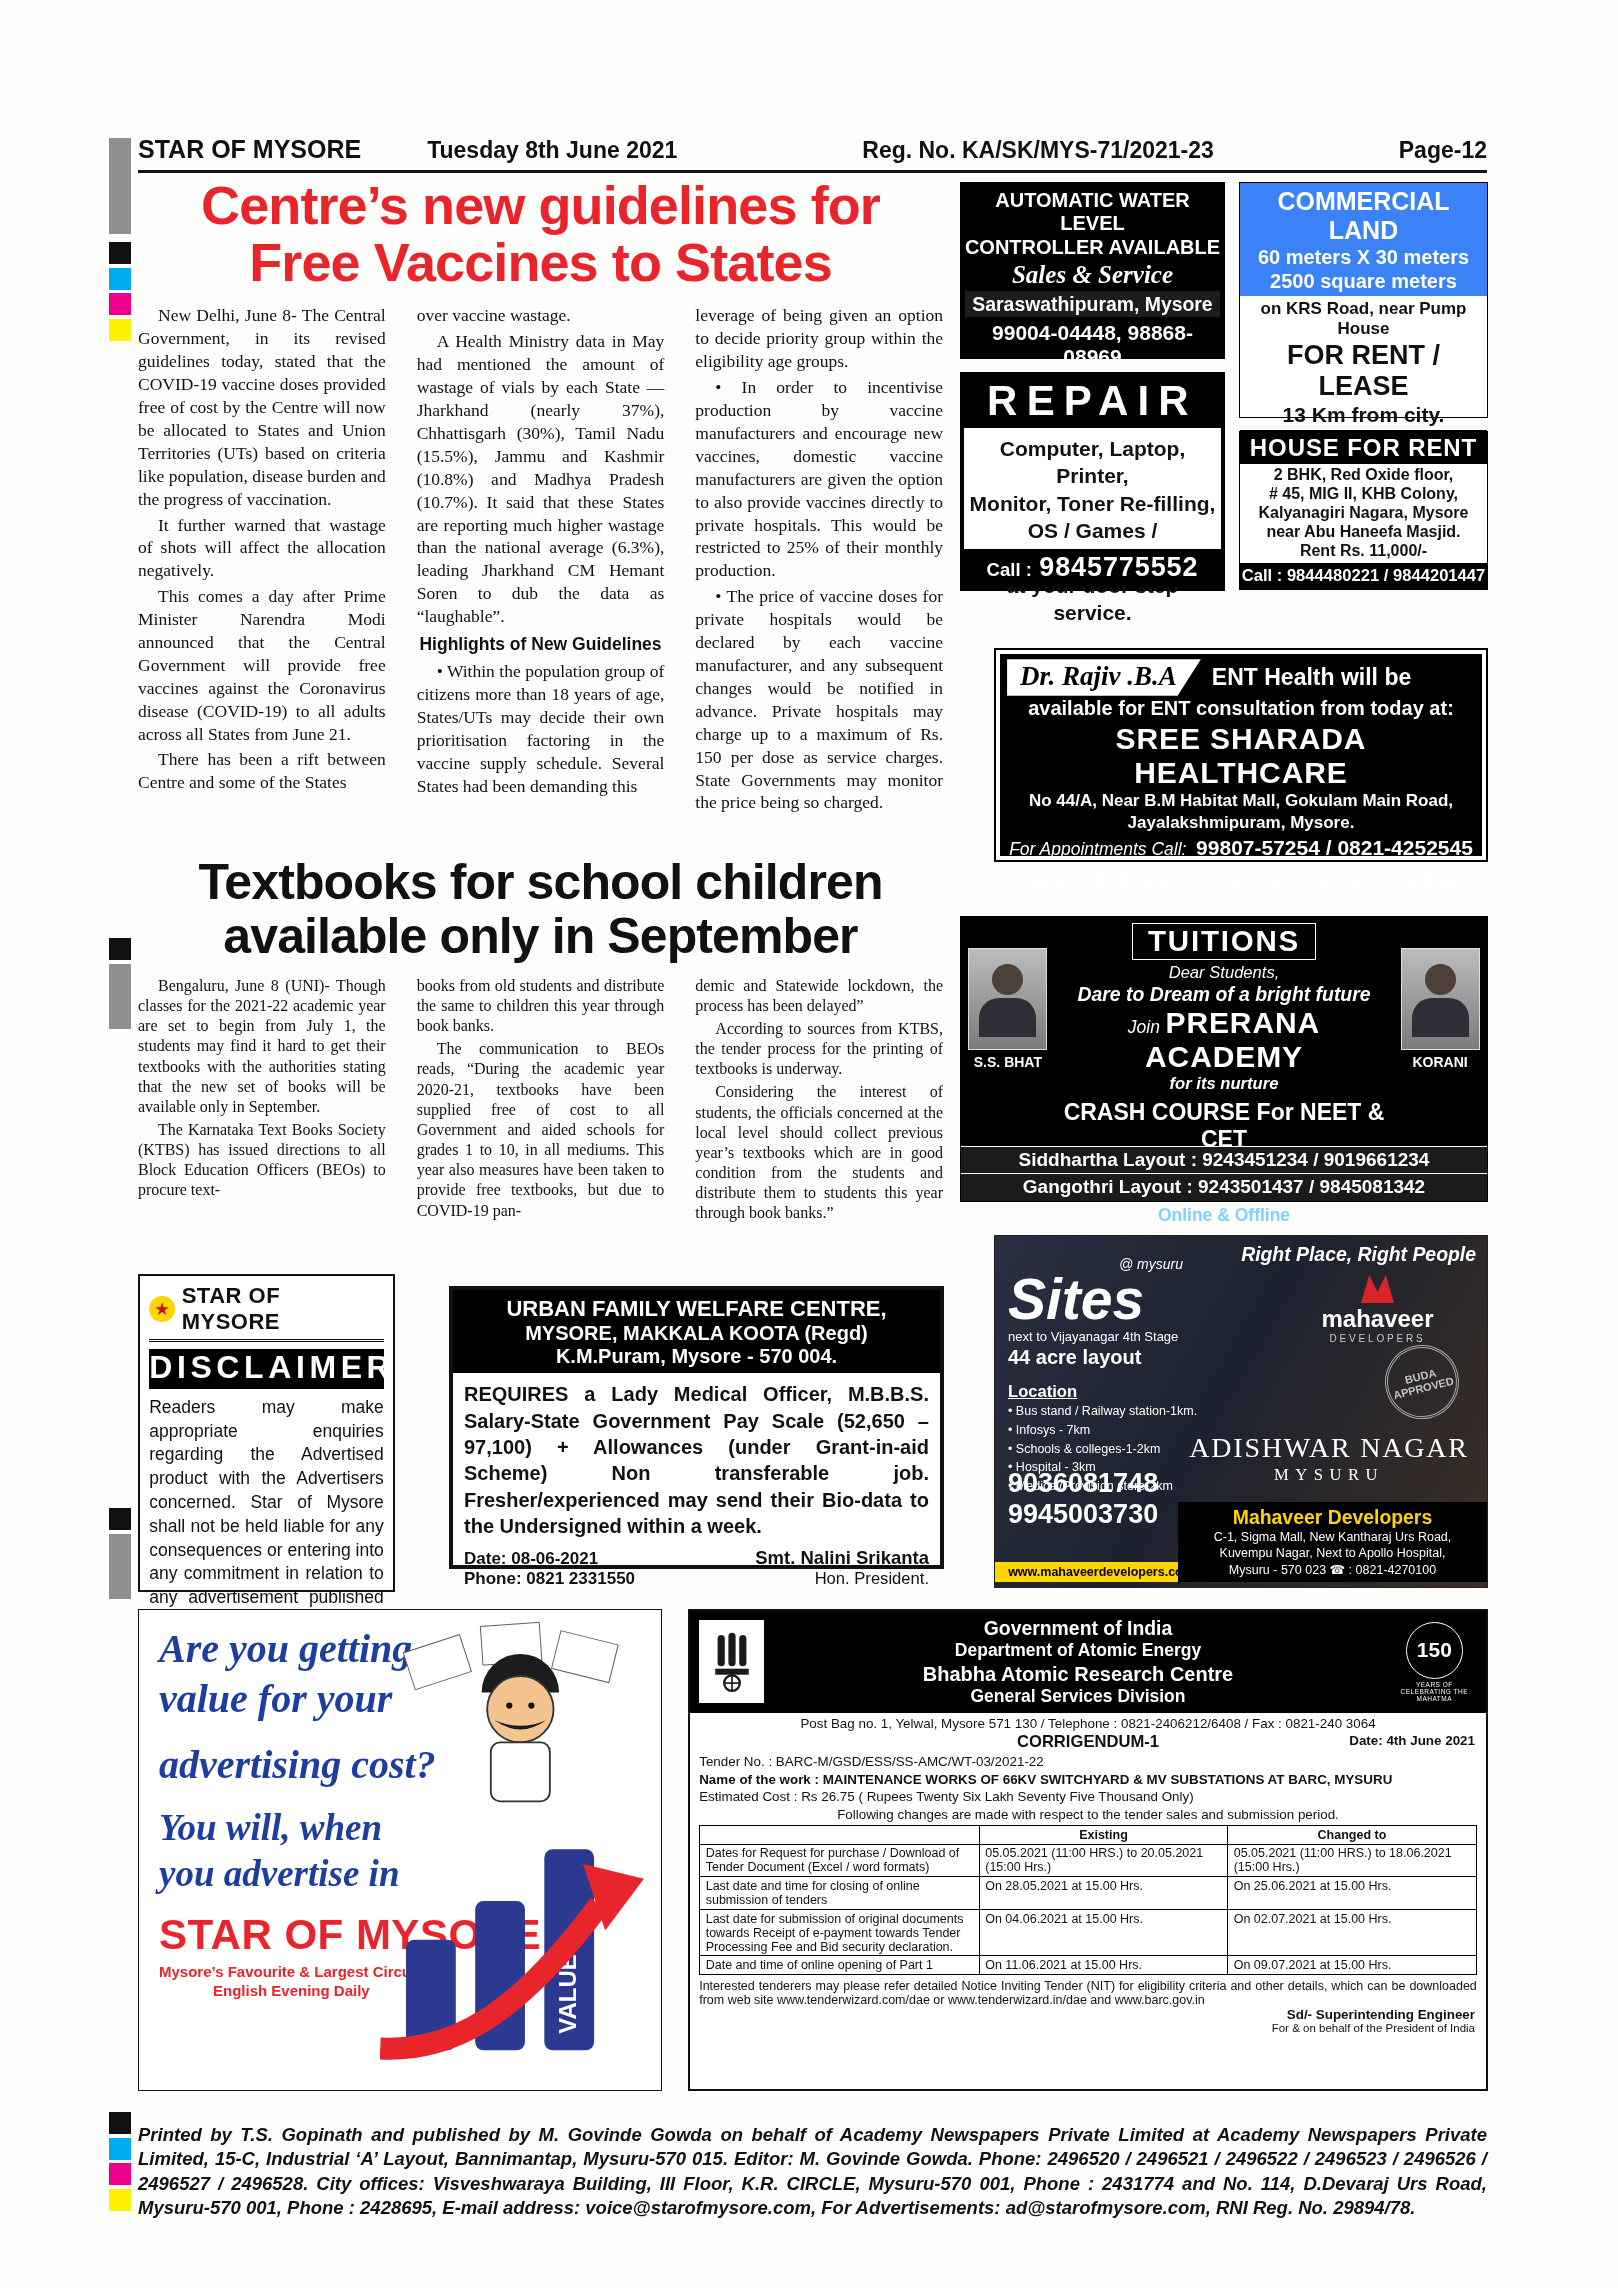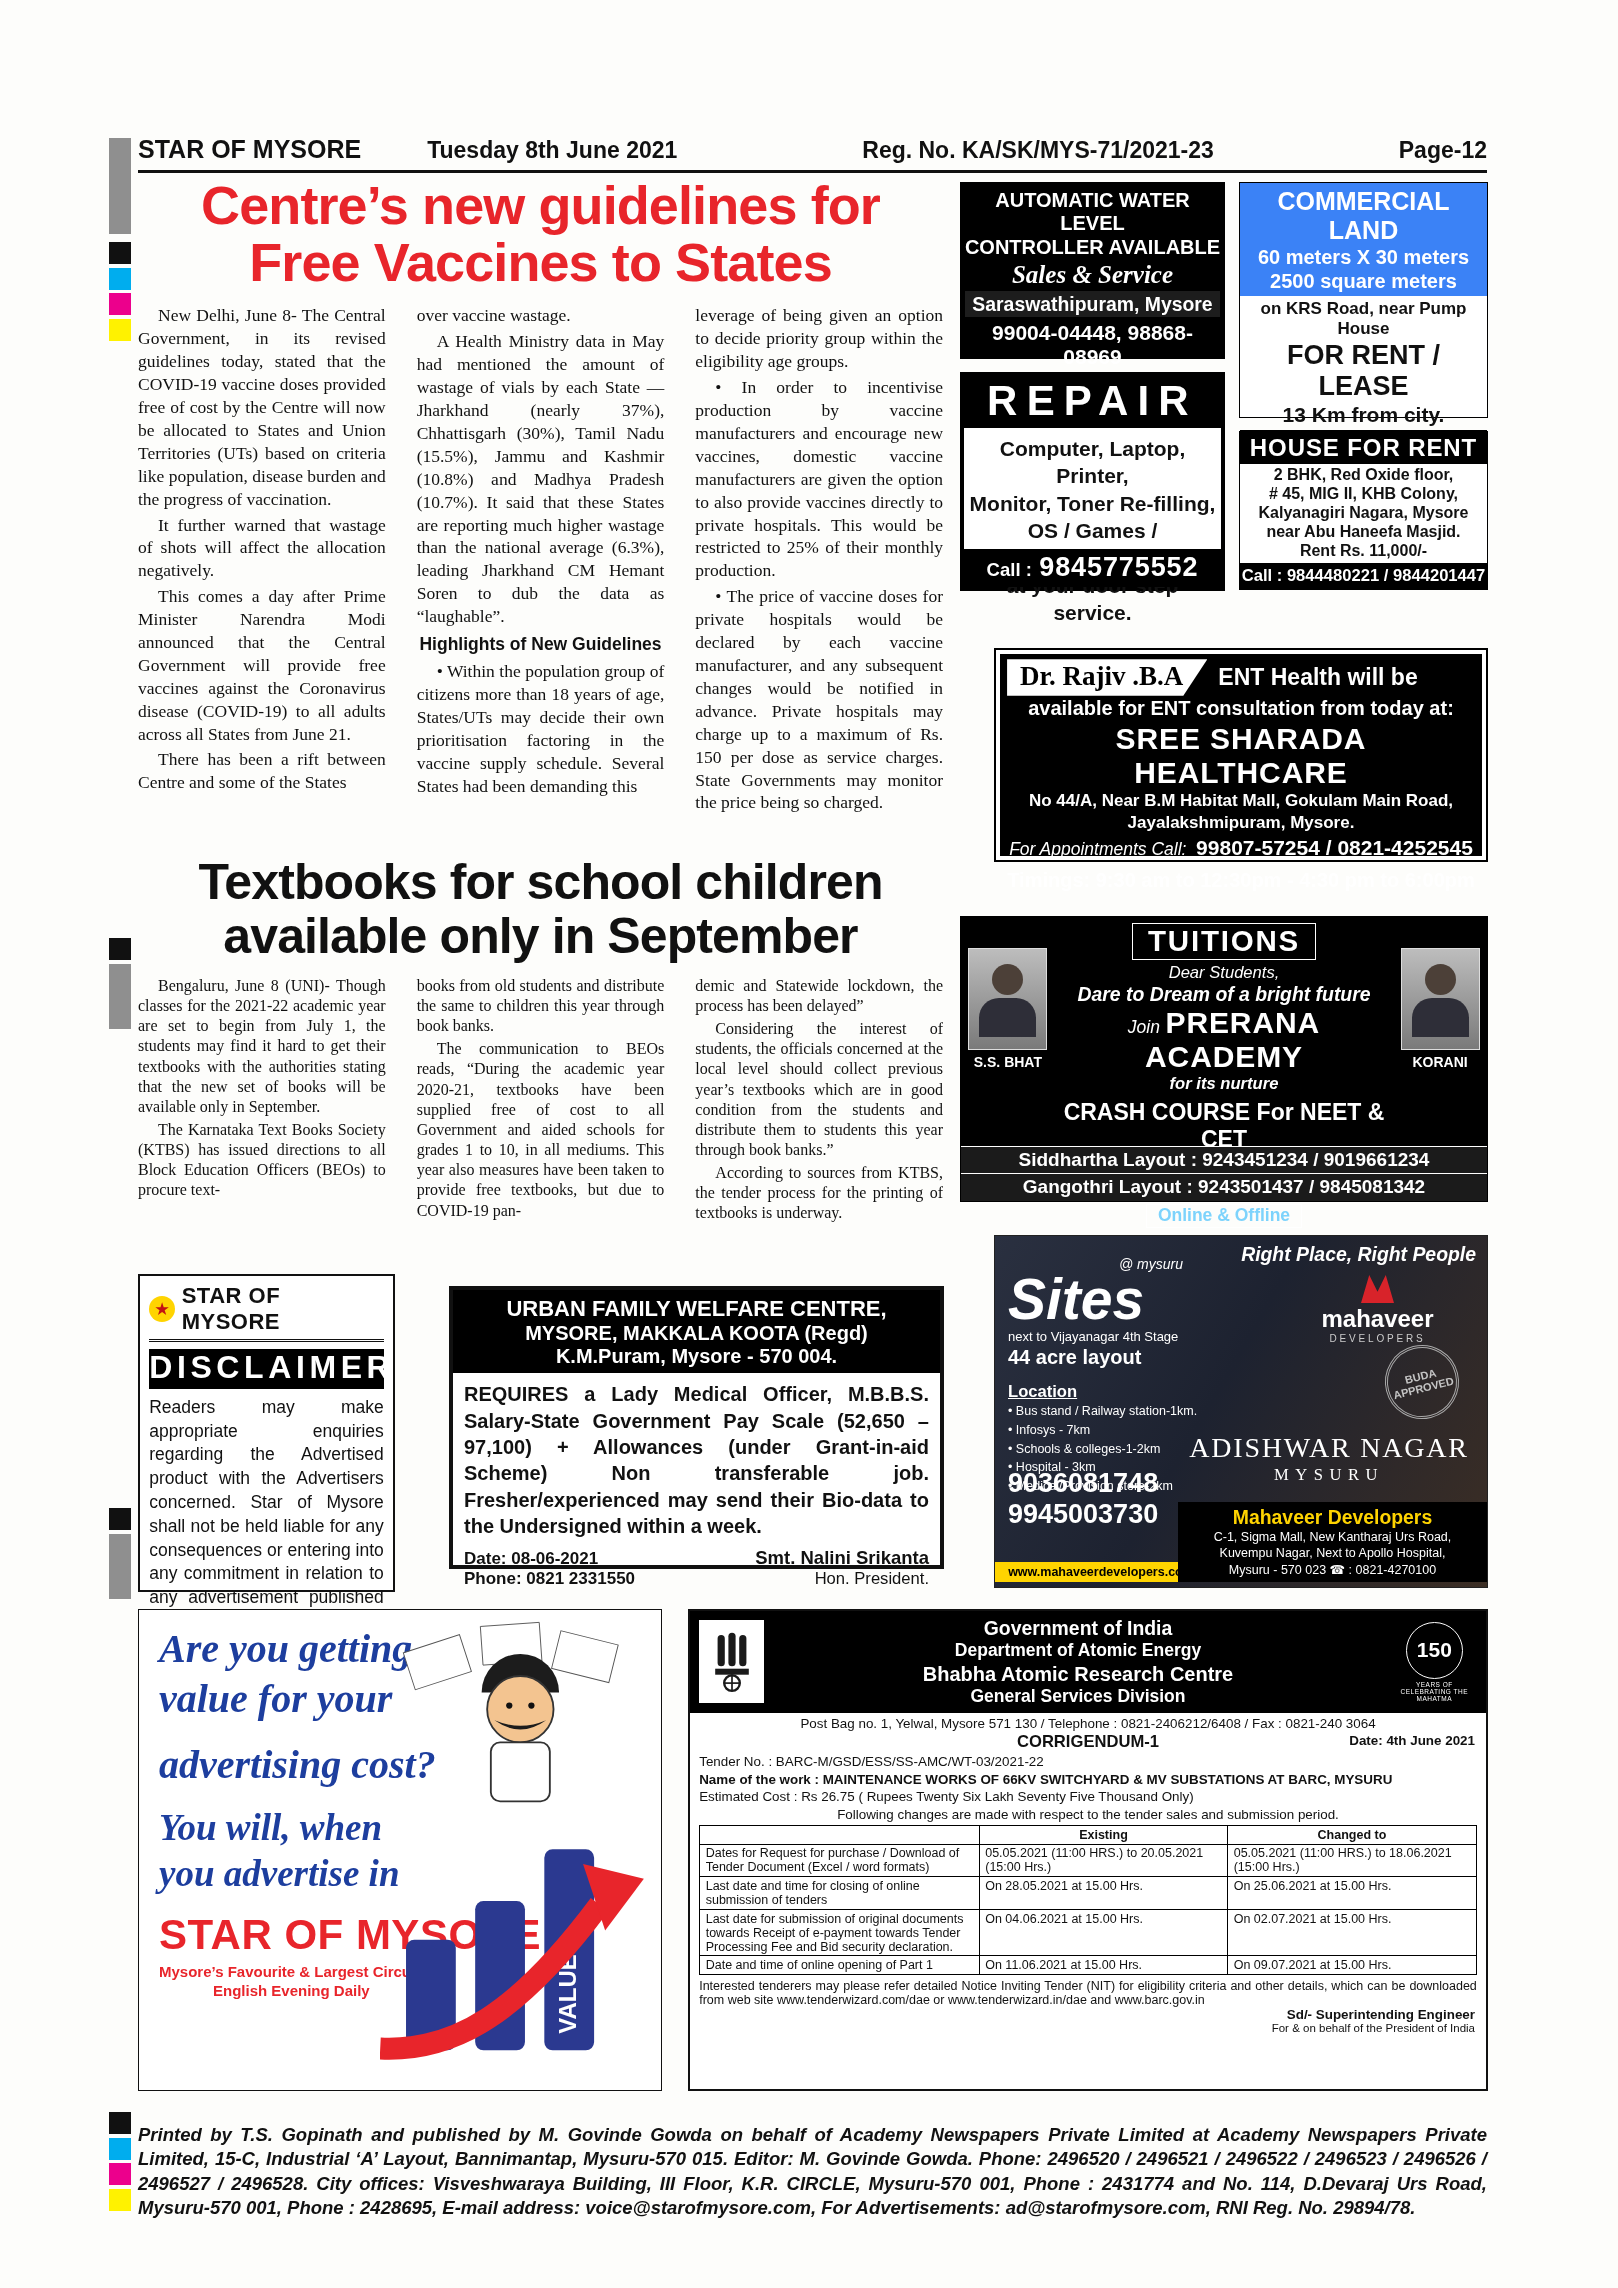--- a/index.html
+++ b/index.html
@@ -63,21 +63,21 @@
   
   .ad-house { left:1239px; top:431px; width:249px; height:159px; border:1.8px solid #000; text-align:center; }
   .h-title { background:#000; color:#fff; font-weight:bold; font-size:24px; letter-spacing:0.9px; padding:1.8px 0; }
   .h-body  { padding:2.8px 3.7px; font-weight:bold; font-size:16px; line-height:1.18; }
   .h-call  { background:#000; color:#fff; font-weight:bold; font-size:16.6px; padding:2.8px 0; position:absolute; bottom:0; left:0; right:0; }
 
   
   .ad-ent { left:994px; top:648px; width:494px; height:214px; border:2.8px solid #000; padding:3.7px; }
   .ent-in { background:#000; color:#fff; height:100%; text-align:center; padding:5.5px 7.4px 0; }
   .ent-row1 { display:flex; align-items:center; }
-  .ent-chip { background:#fff; color:#000; font-family:"Liberation Serif", serif; font-weight:bold; font-size:27px; padding:1.8px 24px 3.7px 13px; clip-path:polygon(0 0,100% 0,88% 100%,0 100%); }
+  .ent-chip { background:#fff; color:#000; font-family:"Liberation Serif", serif; font-weight:bold; font-size:27px; padding:1.8px 24px 3.7px 13px; clip-path:polygon(0 0,100% 0,88% 100%,0 100%);font-style:italic; }
   .ent-line1 { font-weight:bold; font-size:23px; margin-left:11px; }
   .ent-line2 { font-weight:bold; font-size:20px; margin-top:1.8px; }
   .ent-clinic { font-weight:bold; font-size:30px; letter-spacing:0.9px; margin-top:1.8px; }
   .ent-addr { font-weight:bold; font-size:17px; line-height:1.25; }
   .ent-appt { margin-top:2.8px; }
   .ent-appt-label { font-style:italic; font-size:17.5px; }
   .ent-appt-phones { font-weight:bold; font-size:21px; margin-left:5.5px; }
   .ent-timings { border-top:1.8px solid #fff; margin-top:4.6px; padding:3.7px 0; font-weight:bold; font-size:20px; }
 
   
@@ -320,22 +320,22 @@
       <div class="col news">
           <p>Bengaluru, June 8 (UNI)- Though classes for the 2021-22 academic year are set to begin from July 1, the students may find it hard to get their textbooks with the authorities stating that the new set of books will be available only in September.</p>
           <p>The Karnataka Text Books Society (KTBS) has issued directions to all Block Education Officers (BEOs) to procure text-</p>
         </div>
       <div class="col news cont">
           <p>books from old students and distribute the same to children this year through book banks.</p>
           <p>The communication to BEOs reads, “During the academic year 2020-21, textbooks have been supplied free of cost to all Government and aided schools for grades 1 to 10, in all mediums. This year also measures have been taken to provide free textbooks, but due to COVID-19 pan-</p>
         </div>
       <div class="col news cont">
           <p>demic and Statewide lockdown, the process has been delayed”</p>
+          <p>According to sources from KTBS, the tender process for the printing of textbooks is underway.</p>
           <p>Considering the interest of students, the officials concerned at the local level should collect previous year’s textbooks which are in good condition from the students and distribute them to students this year through book banks.”</p>
-          <p>According to sources from KTBS, the tender process for the printing of textbooks is underway.</p>
         </div>
     </div>
   </section>
 
   <div class="ad ad-tuitions">
     <div class="photo pl">
       <div class="p-head"></div>
       <div class="p-body"></div>
     </div>
     <div class="photo pr">

